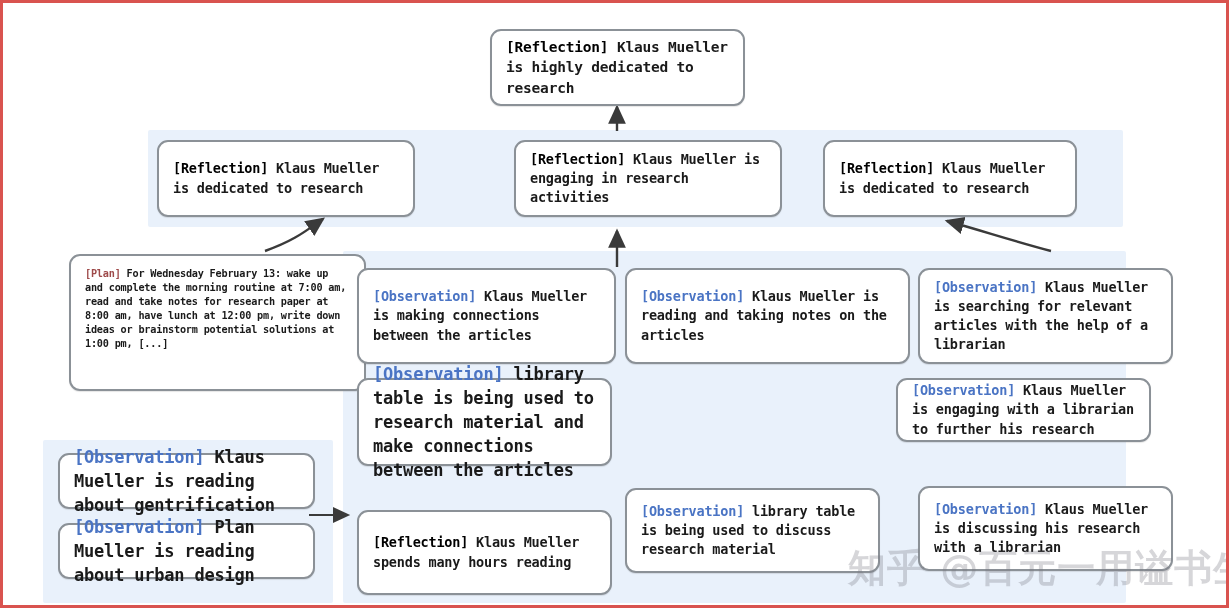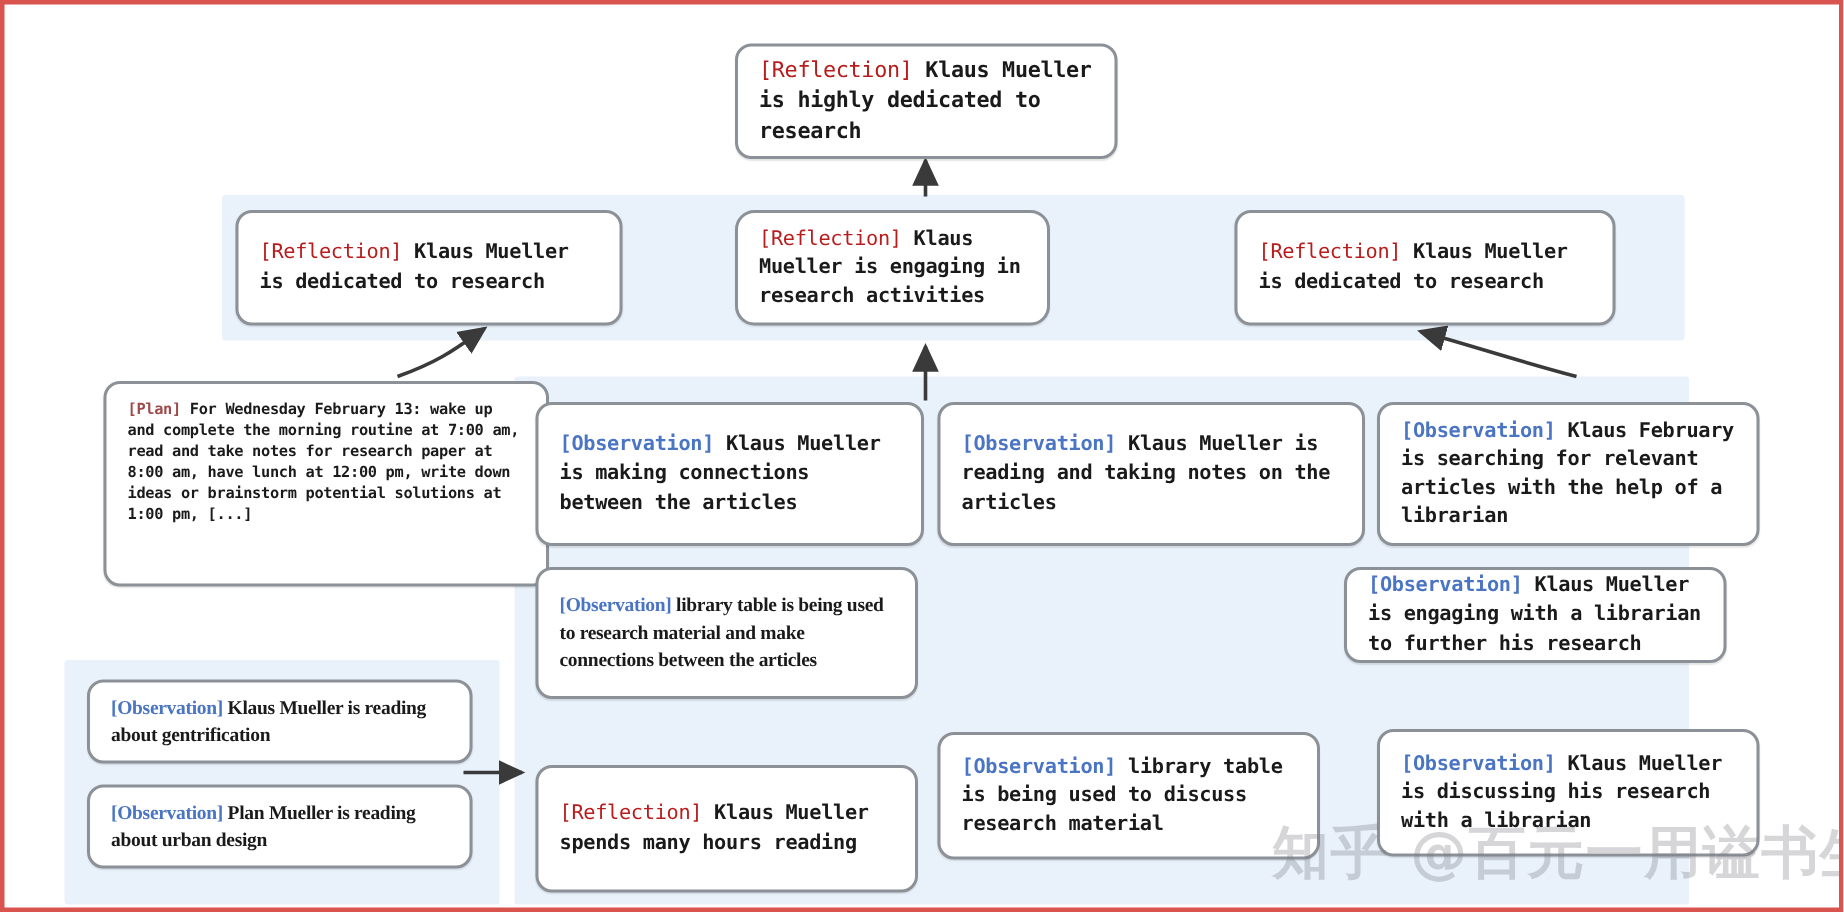--- a/index.html
+++ b/index.html
@@ -34,27 +34,27 @@
     align-items: center;
     padding: 8px 14px;
     font-family: "DejaVu Sans Mono", monospace;
     font-weight: bold;
     color: #1a1a1a;
     line-height: 1.42;
     letter-spacing: -0.2px;
     box-shadow: 0 1px 1px rgba(0,0,0,0.10);
   }
   .node .txt { display: block; }
-  .tag-reflection { color: #b91c1c; font-weight: normal; }
+  .tag-reflection { color: #000000; font-weight: bold; }
   .tag-observation { color: #4a74c4; font-weight: bold; }
   .tag-plan { color: #9e4a4a; font-weight: bold; }
 
   .fs14 { font-size: 14.5px; }
   .fs13 { font-size: 13.5px; }
-  .fs11 { font-size: 13px; font-family: Liberation Serif, serif; }
+  .fs11 { font-size: 17px; }
   .fs10 { font-size: 10.2px; line-height: 1.38; }
 
   svg.arrows {
     position: absolute;
     left: 0; top: 0;
     width: 1229px;
     height: 608px;
     pointer-events: none;
   }
   .watermark {
@@ -96,21 +96,21 @@
   </svg>
 
   <div class="node fs14" style="left:487px; top:26px; width:255px; height:77px;">
     <span class="txt"><span class="tag-reflection">[Reflection]</span><span> Klaus Mueller is highly dedicated to research</span></span>
   </div>
 
   <div class="node fs13" style="left:154px; top:137px; width:258px; height:77px;">
     <span class="txt"><span class="tag-reflection">[Reflection]</span><span> Klaus Mueller is dedicated to research</span></span>
   </div>
 
-  <div class="node fs13" style="left:487px; top:137px; width:210px; height:77px;border-radius:13px;">
+  <div class="node fs13" style="left:511px; top:137px; width:268px; height:77px;">
     <span class="txt"><span class="tag-reflection">[Reflection]</span><span> Klaus Mueller is engaging in research activities</span></span>
   </div>
 
   <div class="node fs13" style="left:820px; top:137px; width:254px; height:77px;">
     <span class="txt"><span class="tag-reflection">[Reflection]</span><span> Klaus Mueller is dedicated to research</span></span>
   </div>
 
   <div class="node fs10" style="left:66px; top:251px; width:297px; height:137px; align-items:flex-start; padding-top:11px;">
     <span class="txt"><span class="tag-plan">[Plan]</span><span> For Wednesday February 13: wake up and complete the morning routine at 7:00 am, read and take notes for research paper at 8:00 am, have lunch at 12:00 pm, write down ideas or brainstorm potential solutions at 1:00 pm, [...]</span></span>
   </div>
@@ -138,21 +138,21 @@
   <div class="node fs13" style="left:622px; top:265px; width:285px; height:96px;">
     <span class="txt"><span class="tag-observation">[Observation]</span><span> Klaus Mueller is reading and taking notes on the articles</span></span>
   </div>
 
 
   <div class="node fs13" style="left:622px; top:485px; width:255px; height:85px;">
     <span class="txt"><span class="tag-observation">[Observation]</span><span> library table is being used to discuss research material</span></span>
   </div>
 
   <div class="node fs13" style="left:915px; top:265px; width:255px; height:96px;">
-    <span class="txt"><span class="tag-observation">[Observation]</span><span> Klaus February is searching for relevant articles with the help of a librarian</span></span>
+    <span class="txt"><span class="tag-observation">[Observation]</span><span> Klaus Mueller is searching for relevant articles with the help of a librarian</span></span>
   </div>
 
   <div class="node fs13" style="left:893px; top:375px; width:255px; height:64px;">
     <span class="txt"><span class="tag-observation">[Observation]</span><span> Klaus Mueller is engaging with a librarian to further his research</span></span>
   </div>
 
   <div class="node fs13" style="left:915px; top:483px; width:255px; height:85px;">
     <span class="txt"><span class="tag-observation">[Observation]</span><span> Klaus Mueller is discussing his research with a librarian</span></span>
   </div>
 

